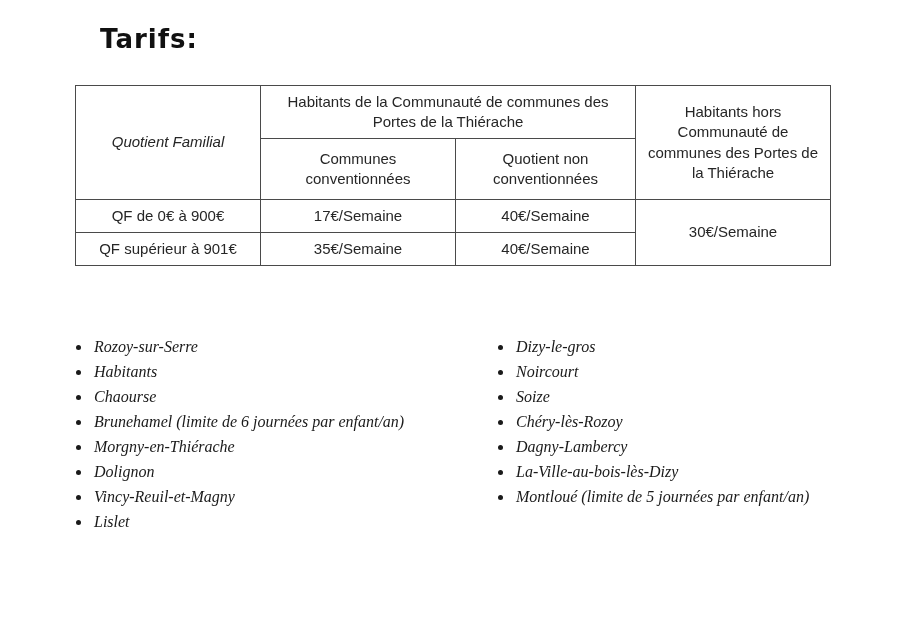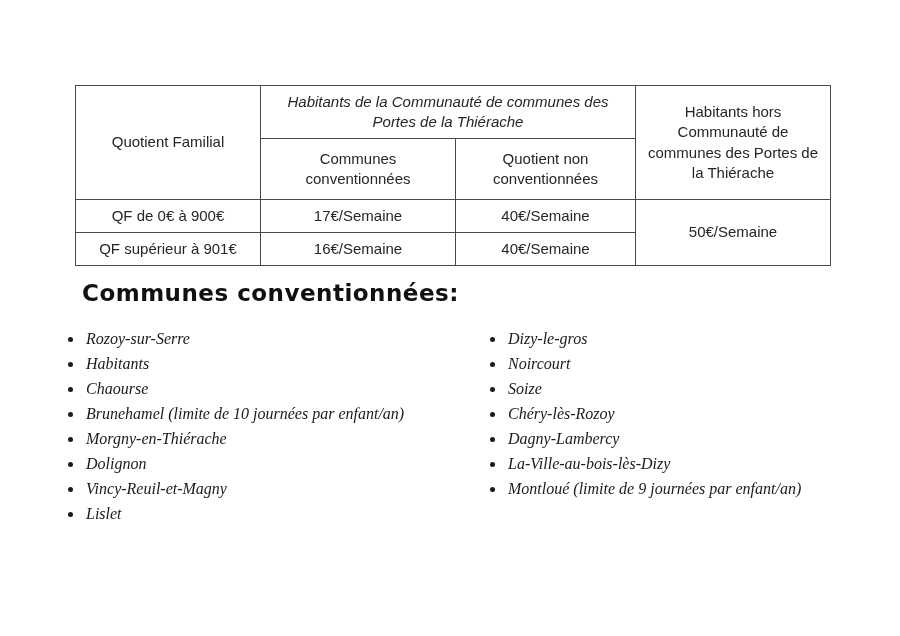--- a/index.html
+++ b/index.html
@@ -55,25 +55,25 @@
     line-height: 1.35;
   }
   col.c1 { width: 185px; }
   col.c2 { width: 195px; }
   col.c3 { width: 180px; }
   col.c4 { width: 195px; }
   th.qf-head {
     text-align: left;
     vertical-align: top;
     padding: 8px 10px;
+    font-style: italic;
   }
   th.cdc-head {
     height: 44px;
     padding: 4px 20px;
-    font-style: italic;
   }
   th.sub-head {
     height: 52px;
     padding: 4px 34px;
     border-radius: 20px;
   }
   th.hors-head {
     padding: 4px 30px;
   }
   td.qf-cell {
@@ -90,40 +90,41 @@
   }
   .lists {
     position: absolute;
     top: 326px;
     left: 0;
     width: 900px;
   }
   ul.communes-list {
     position: absolute;
     top: 0;
-    margin: 0;
+    margin: 8px;
     padding: 0 0 0 22px;
     list-style-type: disc;
     font-family: "Liberation Serif", serif;
     font-style: italic;
     font-size: 16px;
     color: #1a1a1a;
   }
   ul.communes-list li {
     line-height: 25px;
     padding-left: 2px;
   }
   ul.list-left  { left: 62px;  }
   ul.list-right { left: 484px; }
 </style>
 </head>
 <body>
 
 <div class="page">
 
+  <div class="title-main">Tarifs:</div>
 
   <table class="tarifs">
     <colgroup>
       <col class="c1">
         <col class="c2">
         <col class="c3">
         <col class="c4">
     </colgroup>
     <tbody>
       <tr>
@@ -132,47 +133,46 @@
         <th class="hors-head" rowspan="2">Habitants hors Communauté de communes des Portes de la Thiérache</th>
       </tr>
       <tr>
         <th class="sub-head">Communes conventionnées</th>
         <th class="sub-head">Quotient non conventionnées</th>
       </tr>
       <tr>
         <td class="qf-cell data-cell">QF de 0€ à 900€</td>
         <td class="data-cell">17€/Semaine</td>
         <td class="data-cell">40€/Semaine</td>
-        <td class="data-cell hors-cell" rowspan="2">50€/Semaine</td>
+        <td class="data-cell hors-cell" rowspan="2">30€/Semaine</td>
       </tr>
       <tr>
         <td class="qf-cell data-cell">QF supérieur à 901€</td>
-        <td class="data-cell">16€/Semaine</td>
+        <td class="data-cell">35€/Semaine</td>
         <td class="data-cell">40€/Semaine</td>
       </tr>
     </tbody>
   </table>
 
-  <div class="title-section">Communes conventionnées:</div>
 
   <div class="lists">
     <ul class="communes-list list-left">
         <li>Rozoy-sur-Serre</li>
         <li>Habitants</li>
         <li>Chaourse</li>
-        <li>Brunehamel (limite de 10 journées par enfant/an)</li>
+        <li>Brunehamel (limite de 6 journées par enfant/an)</li>
         <li>Morgny-en-Thiérache</li>
         <li>Dolignon</li>
         <li>Vincy-Reuil-et-Magny</li>
         <li>Lislet</li>
       </ul>
     <ul class="communes-list list-right">
         <li>Dizy-le-gros</li>
         <li>Noircourt</li>
         <li>Soize</li>
         <li>Chéry-lès-Rozoy</li>
         <li>Dagny-Lambercy</li>
         <li>La-Ville-au-bois-lès-Dizy</li>
-        <li>Montloué (limite de 9 journées par enfant/an)</li>
+        <li>Montloué (limite de 5 journées par enfant/an)</li>
       </ul>
   </div>
 
 </div>
 
 </body></html>

